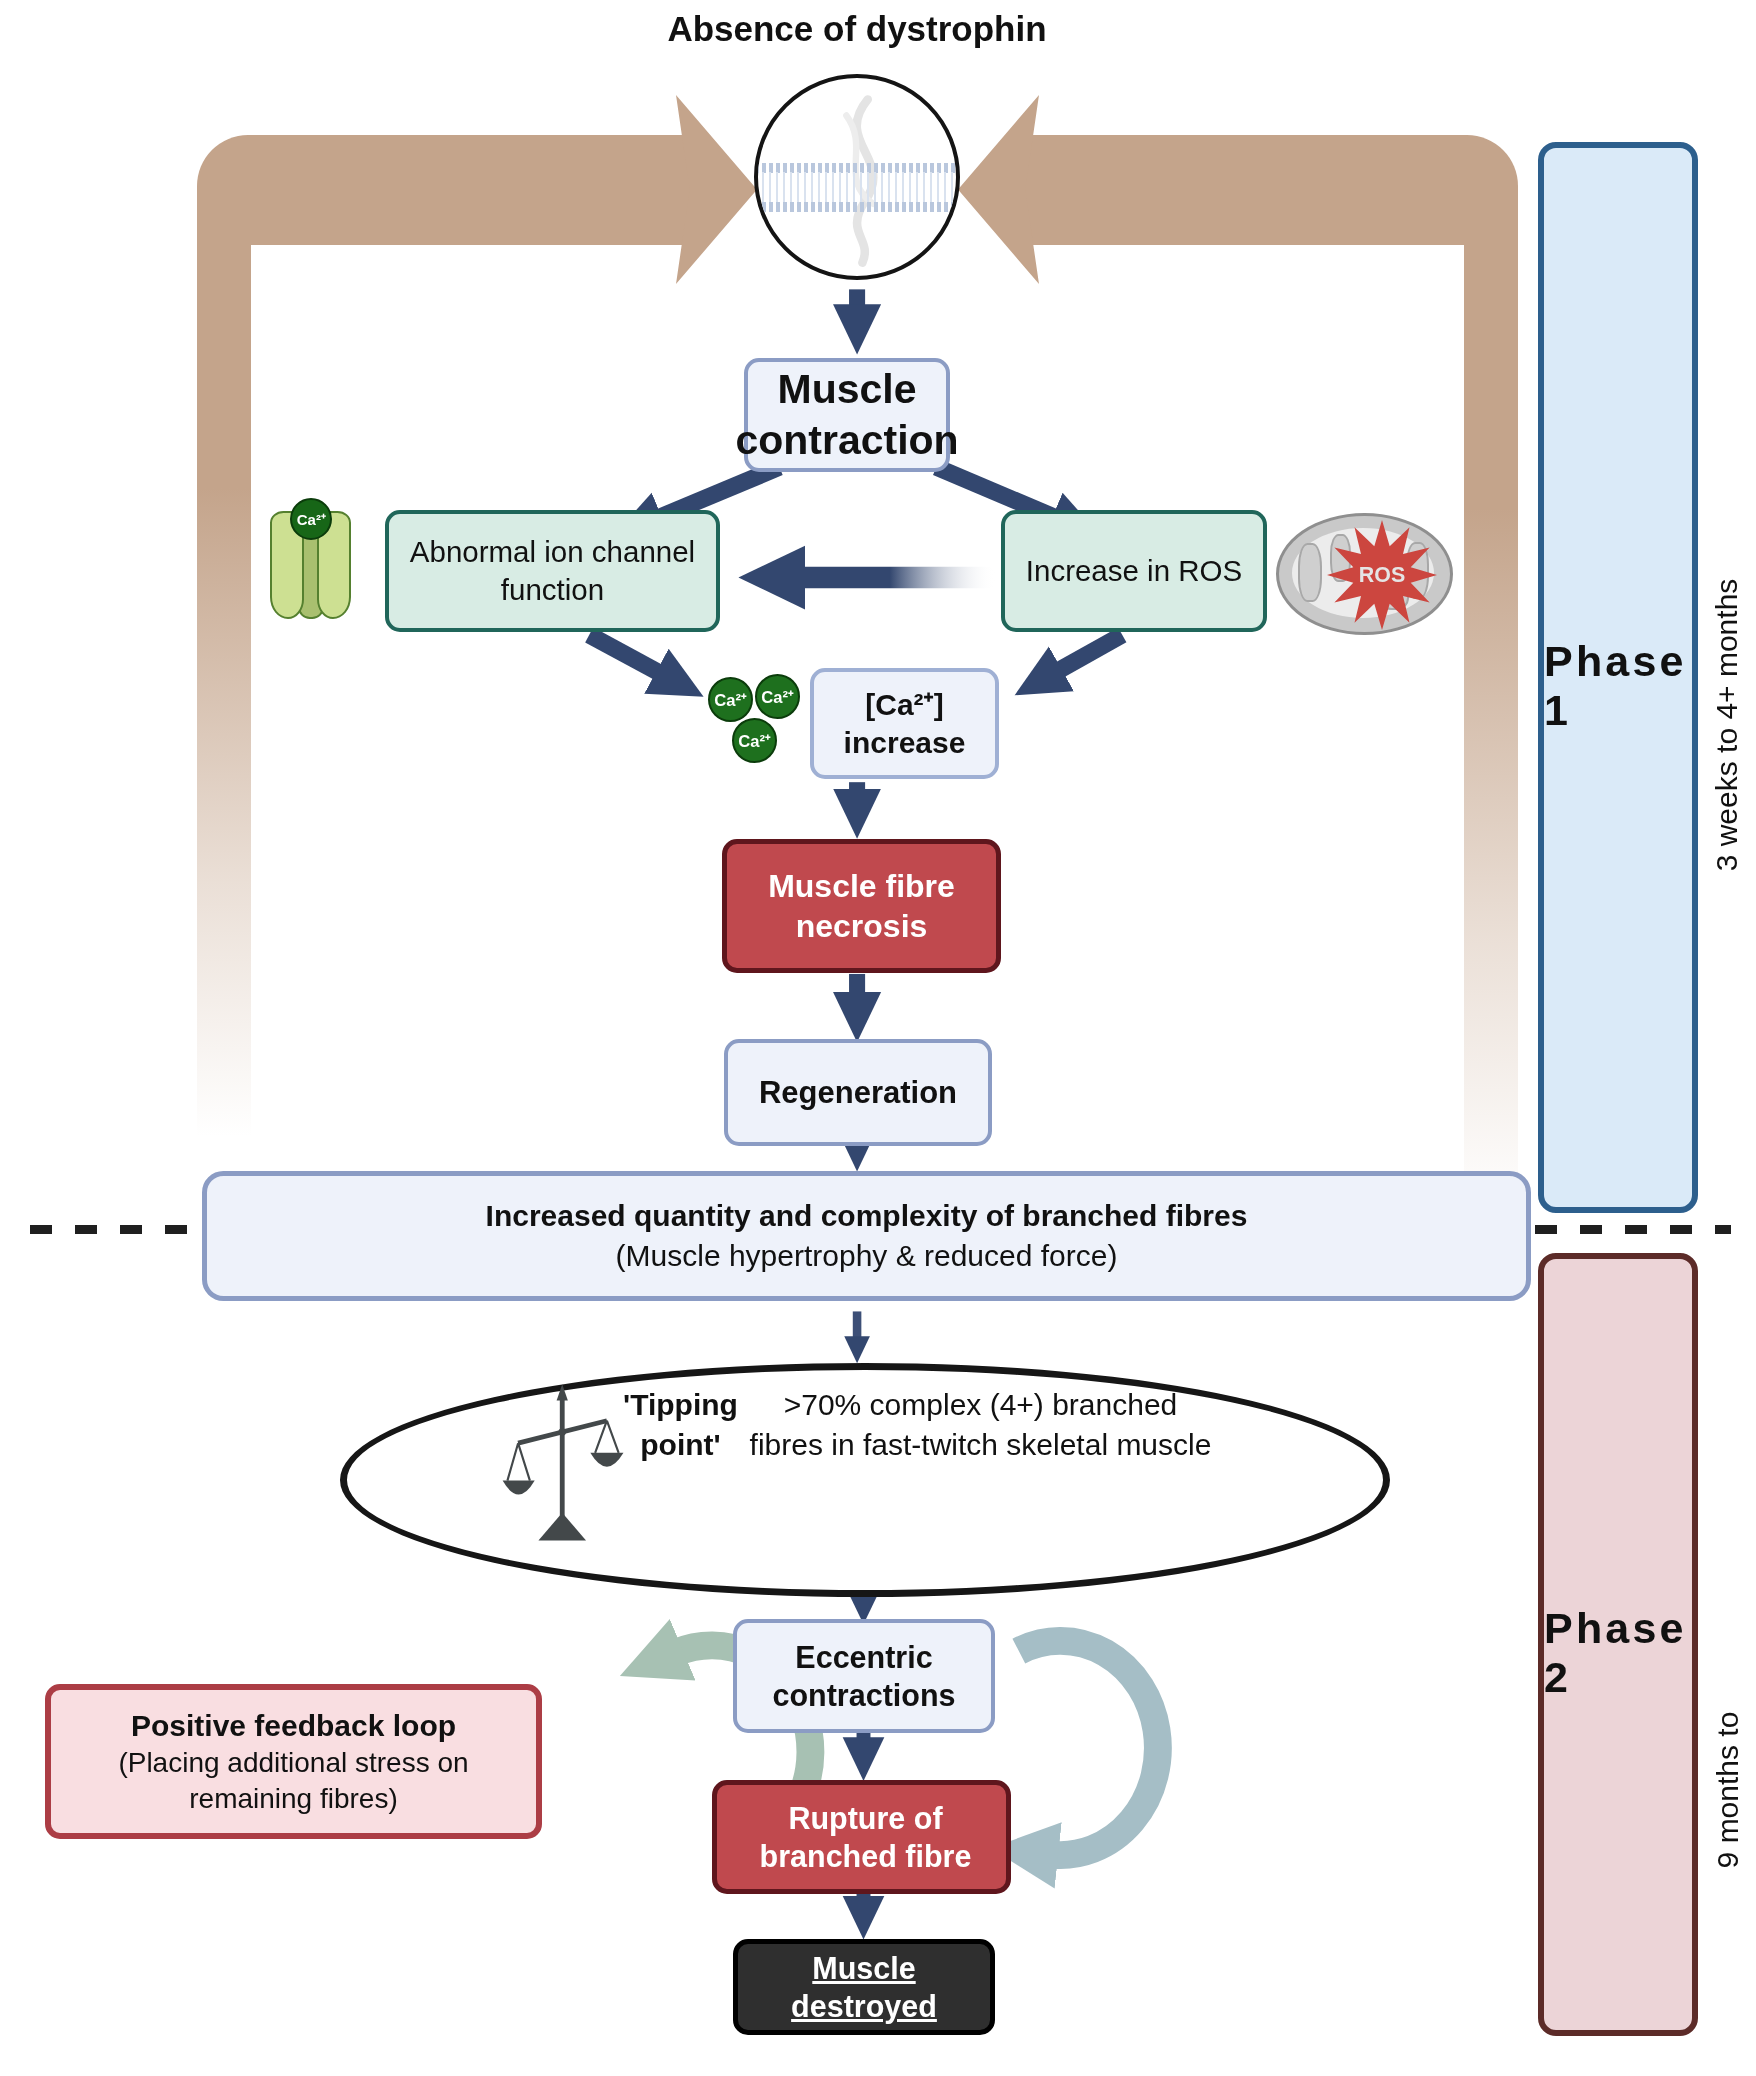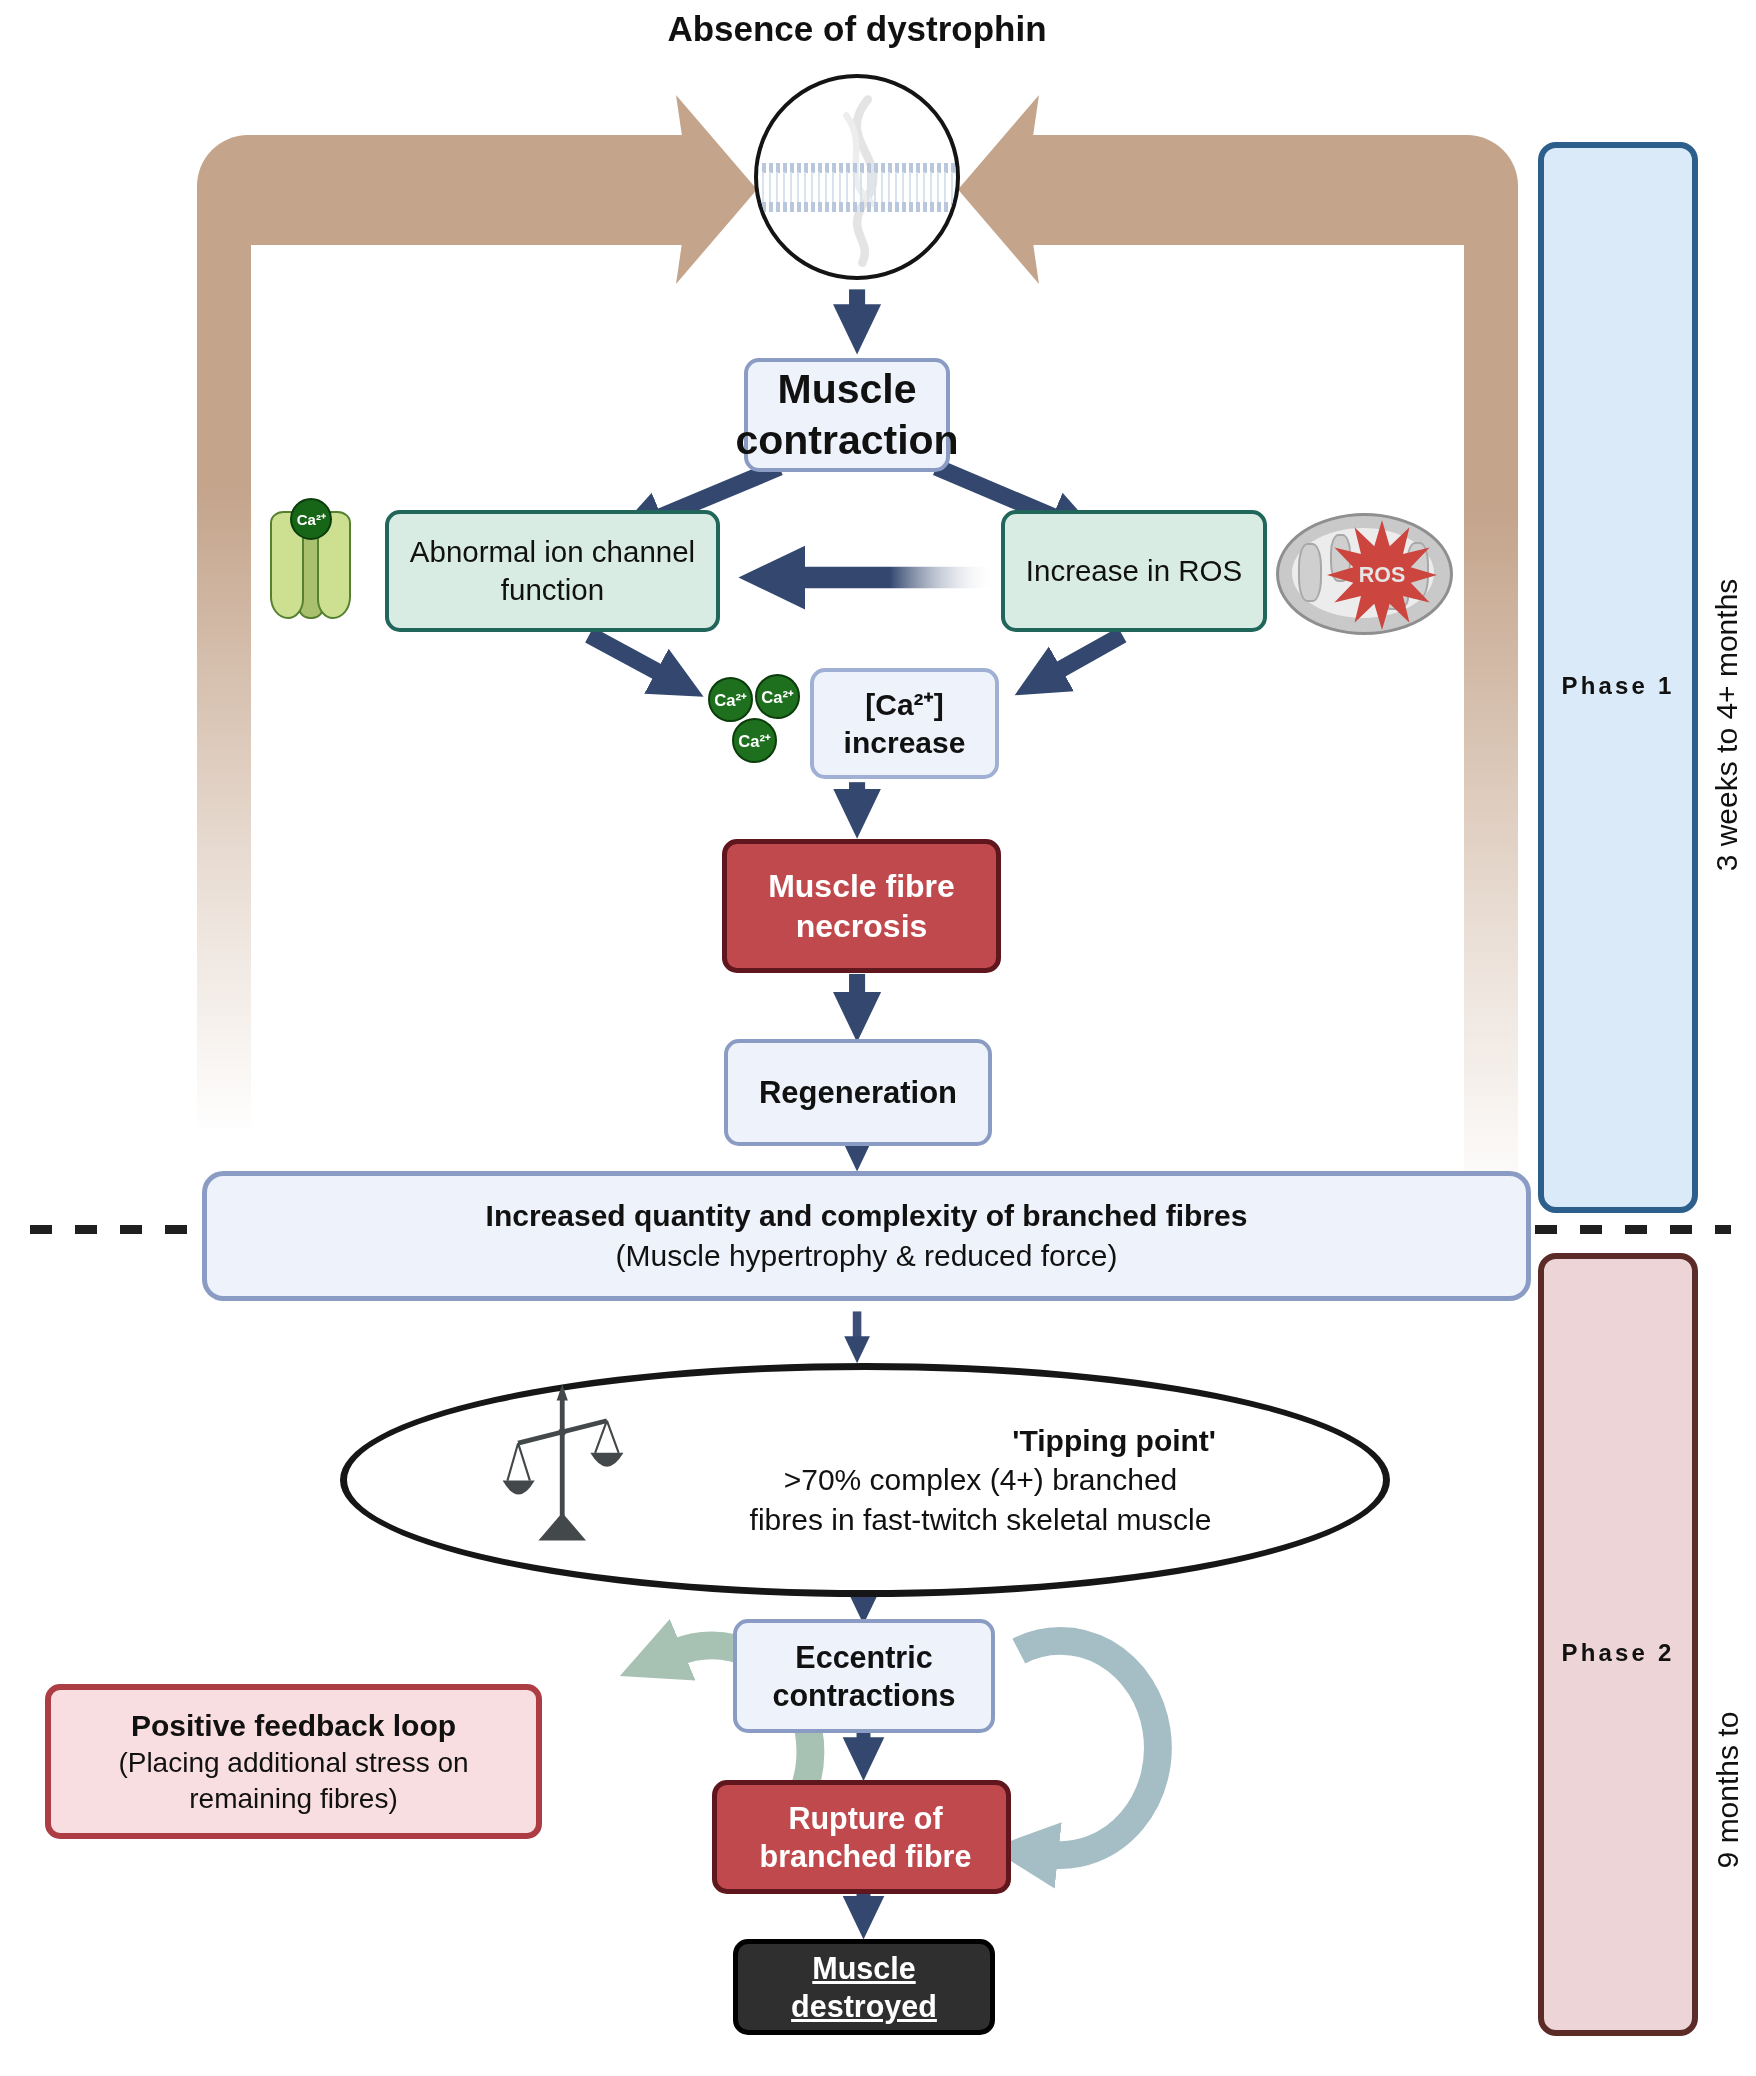--- a/index.html
+++ b/index.html
@@ -13,21 +13,21 @@
   .box-green{background:#d8ece4;border:4.8px solid #20665a;}
   .box-red{background:#c0494e;border:5.4px solid #5f161d;color:#fff;}
   .box-dark{background:#2f2f2f;border:5.4px solid #000;color:#fff;text-decoration:underline;}
   .box-pink{background:#f9dee1;border:6.4px solid #ac3d45;}
   .bold{font-weight:bold;}
   
   .phase{position:absolute;box-sizing:border-box;border-radius:18px;display:flex;
          align-items:center;justify-content:center;z-index:2;}
   .phase1{background:#daeaf8;border:6.4px solid #2d5f8d;}
   .phase2{background:#ecd4d7;border:6.4px solid #5c2b28;}
-  .phase-label{font-weight:bold;font-size:24px;letter-spacing:3.2px;margin-top:16px;}
+  .phase-label{font-weight:bold;font-size:43px;letter-spacing:3.2px;margin-top:16px;}
   .vlabel{position:absolute;font-size:30px;white-space:nowrap;transform:rotate(-90deg);
           text-align:center;z-index:2;}
   
   .tan{background:#c4a48b;position:absolute;z-index:1;}
   .tan-fade{position:absolute;z-index:1;
             background:linear-gradient(180deg,#c4a48b 0%,#c4a48b 28%,rgba(196,164,139,0.35) 72%,rgba(196,164,139,0) 100%);}
   
   .dash{position:absolute;height:9px;z-index:1;
         background:repeating-linear-gradient(90deg,#1f1f1f 0 22.5px,transparent 22.5px 45px);}
   
@@ -176,22 +176,22 @@
         <polygon points="70,294 159,294 114.5,242" stroke="none"></polygon>
         <line x1="32" y1="112" x2="198" y2="70" stroke-width="9"></line>
         <circle cx="114.5" cy="91" r="7" stroke="none"></circle>
         <path d="M32,112 L12,182 M32,112 L54,182" fill="none" stroke-width="4"></path>
         <path d="M3,182 Q33,234 63,182 Z" stroke="none"></path>
         <path d="M198,70 L176,130 M198,70 L220,130" fill="none" stroke-width="4"></path>
         <path d="M167,130 Q198,182 229,130 Z" stroke="none"></path>
       </g>
     </svg>
   </div>
-  <div class="abs" style="left:616px;top:1385px;width:600px;height:190px;z-index:4;display:flex;flex-direction:column;
-              align-items:flex-end;justify-content:center;text-align:center;font-size:30px;line-height:1.32;">
+  <div class="abs" style="left:616px;top:1385px;width:600px;height:190px;z-index:4;display:flex;flex-direction:row;
+              align-items:flex-start;justify-content:center;text-align:center;font-size:30px;line-height:1.32;">
     <span class="bold">'Tipping point'</span>
     <span style="display:block;max-width:471px;">&gt;70% complex (4+) branched fibres in fast-twitch skeletal muscle</span>
   </div>
 
   <div class="box box-light bold" style="left:733px;top:1619px;width:262px;height:114px;font-size:30.5px;line-height:1.25;">
     <span>Eccentric contractions</span>
   </div>
 
   <div class="box box-red bold" style="left:712px;top:1780px;width:299px;height:114px;font-size:30.5px;line-height:1.25;padding-left:8px;">
     <span>Rupture of branched fibre</span>

